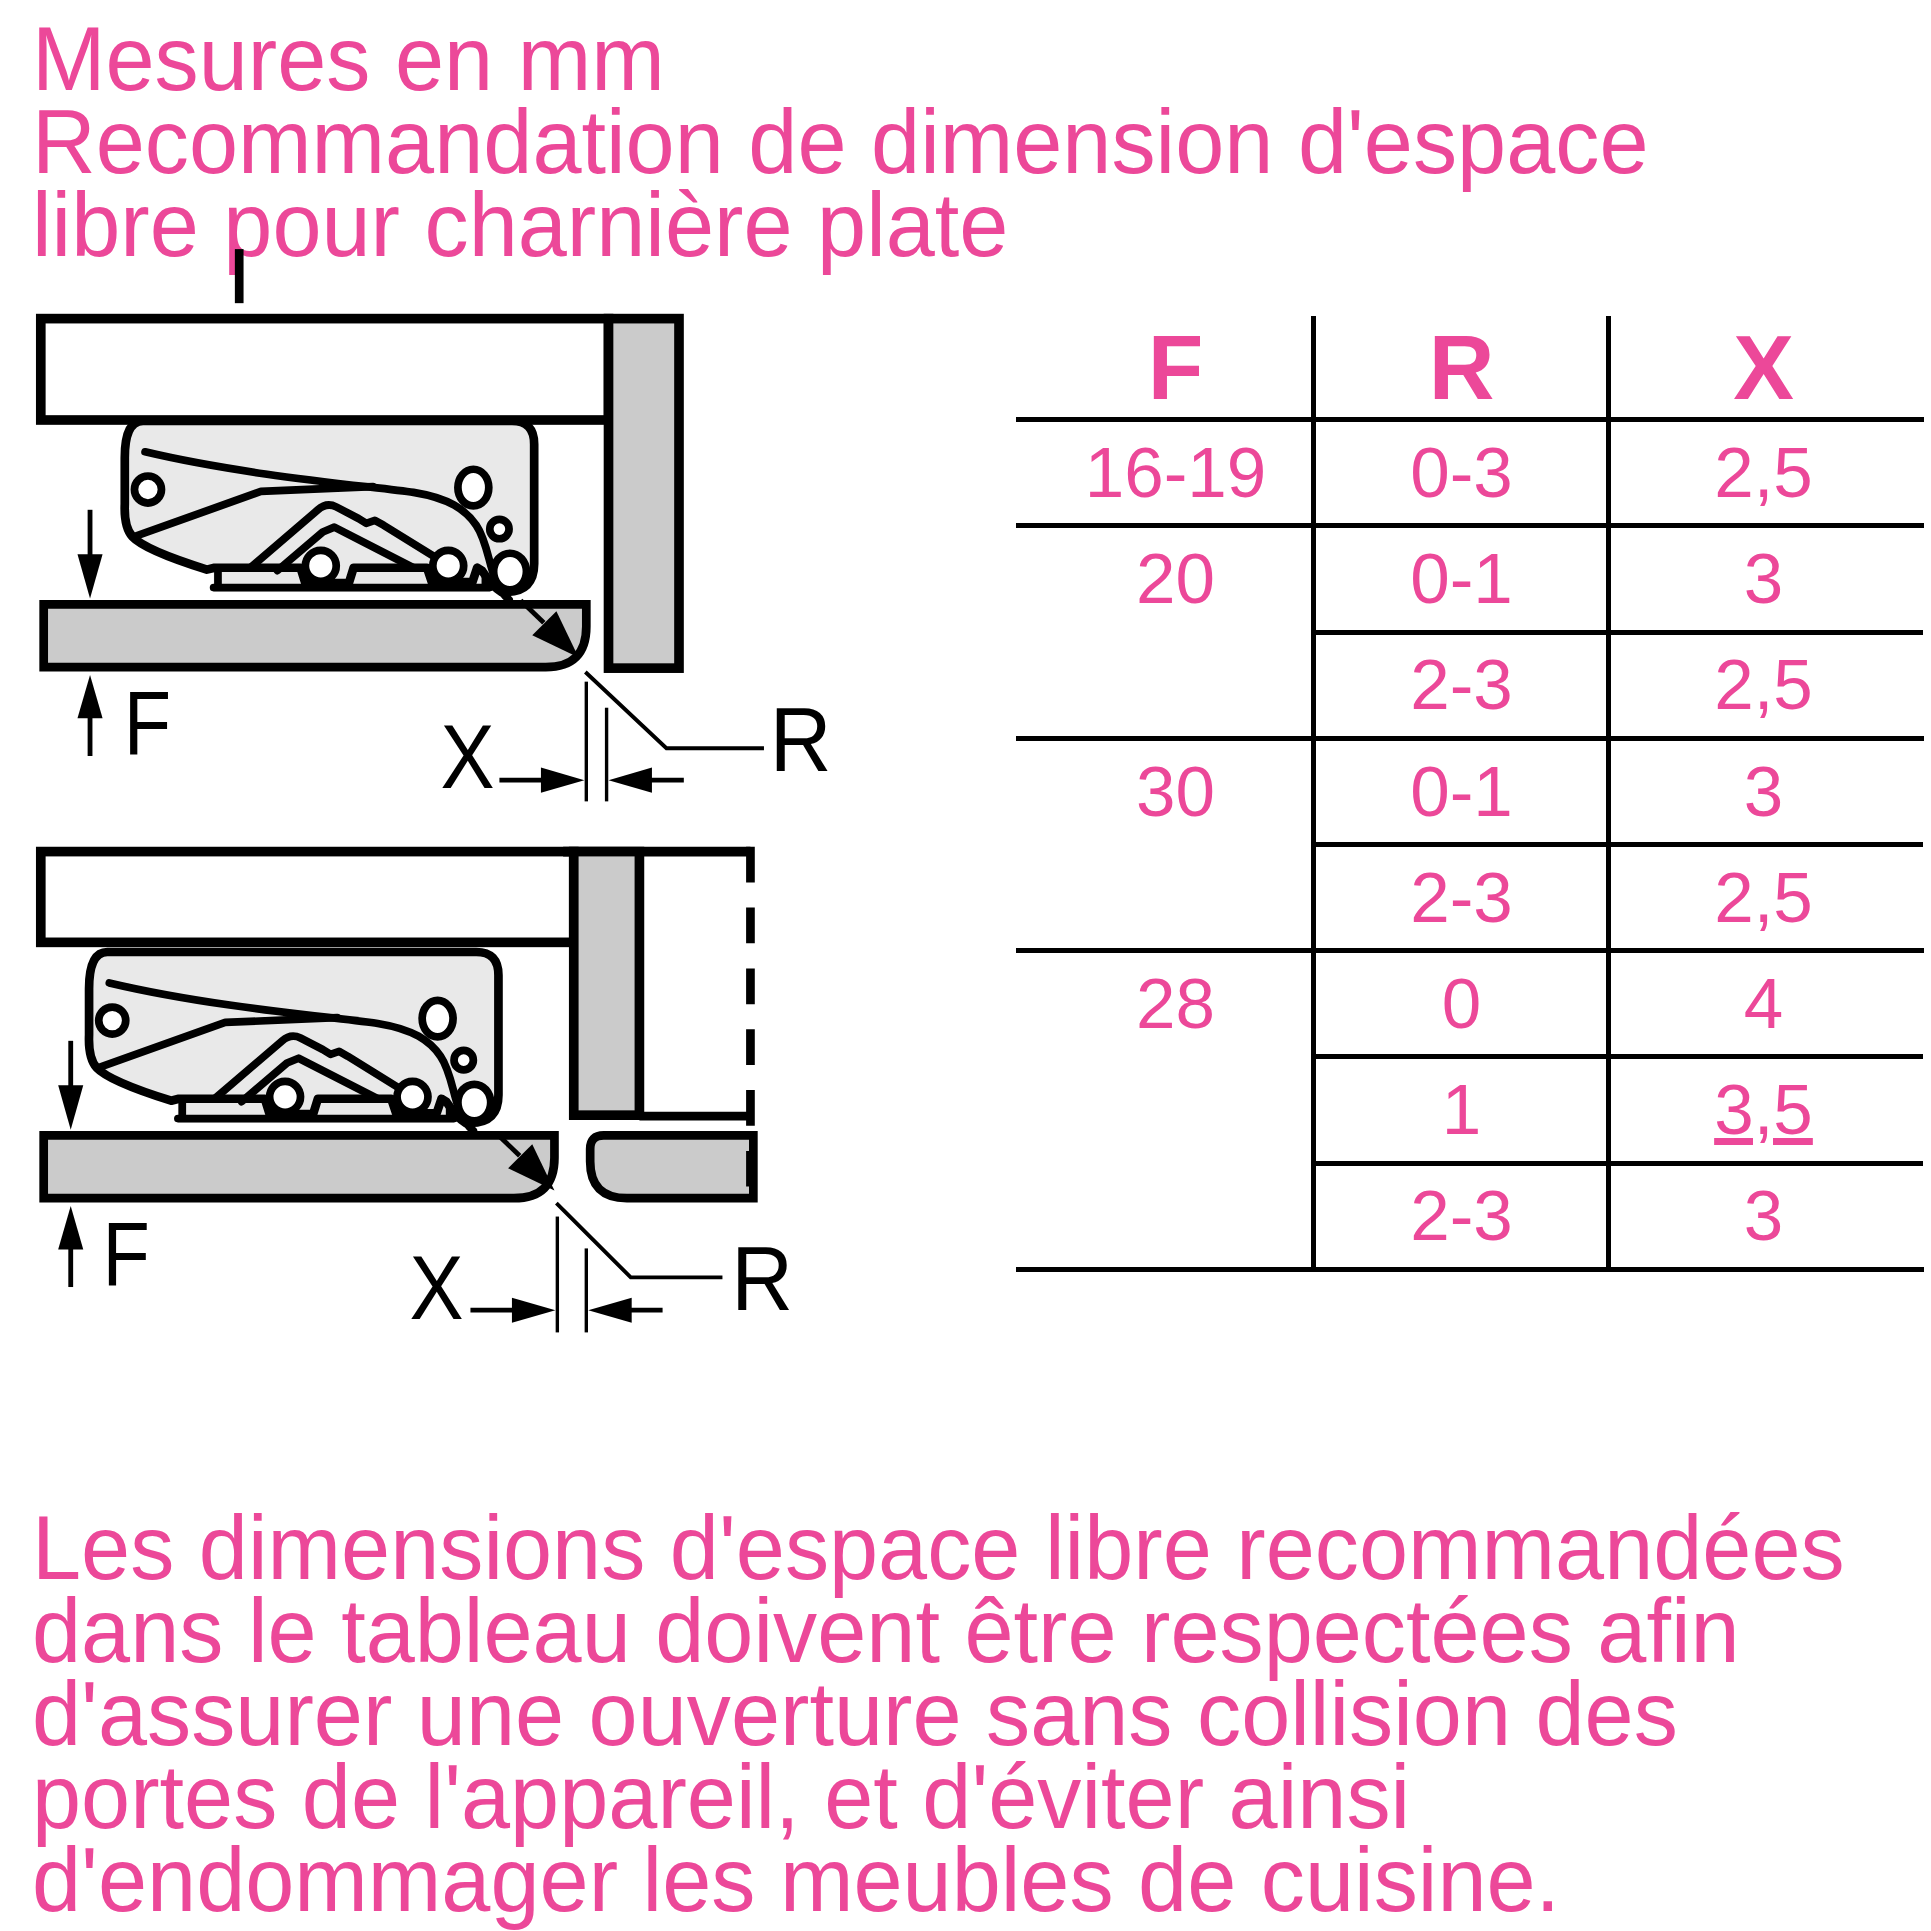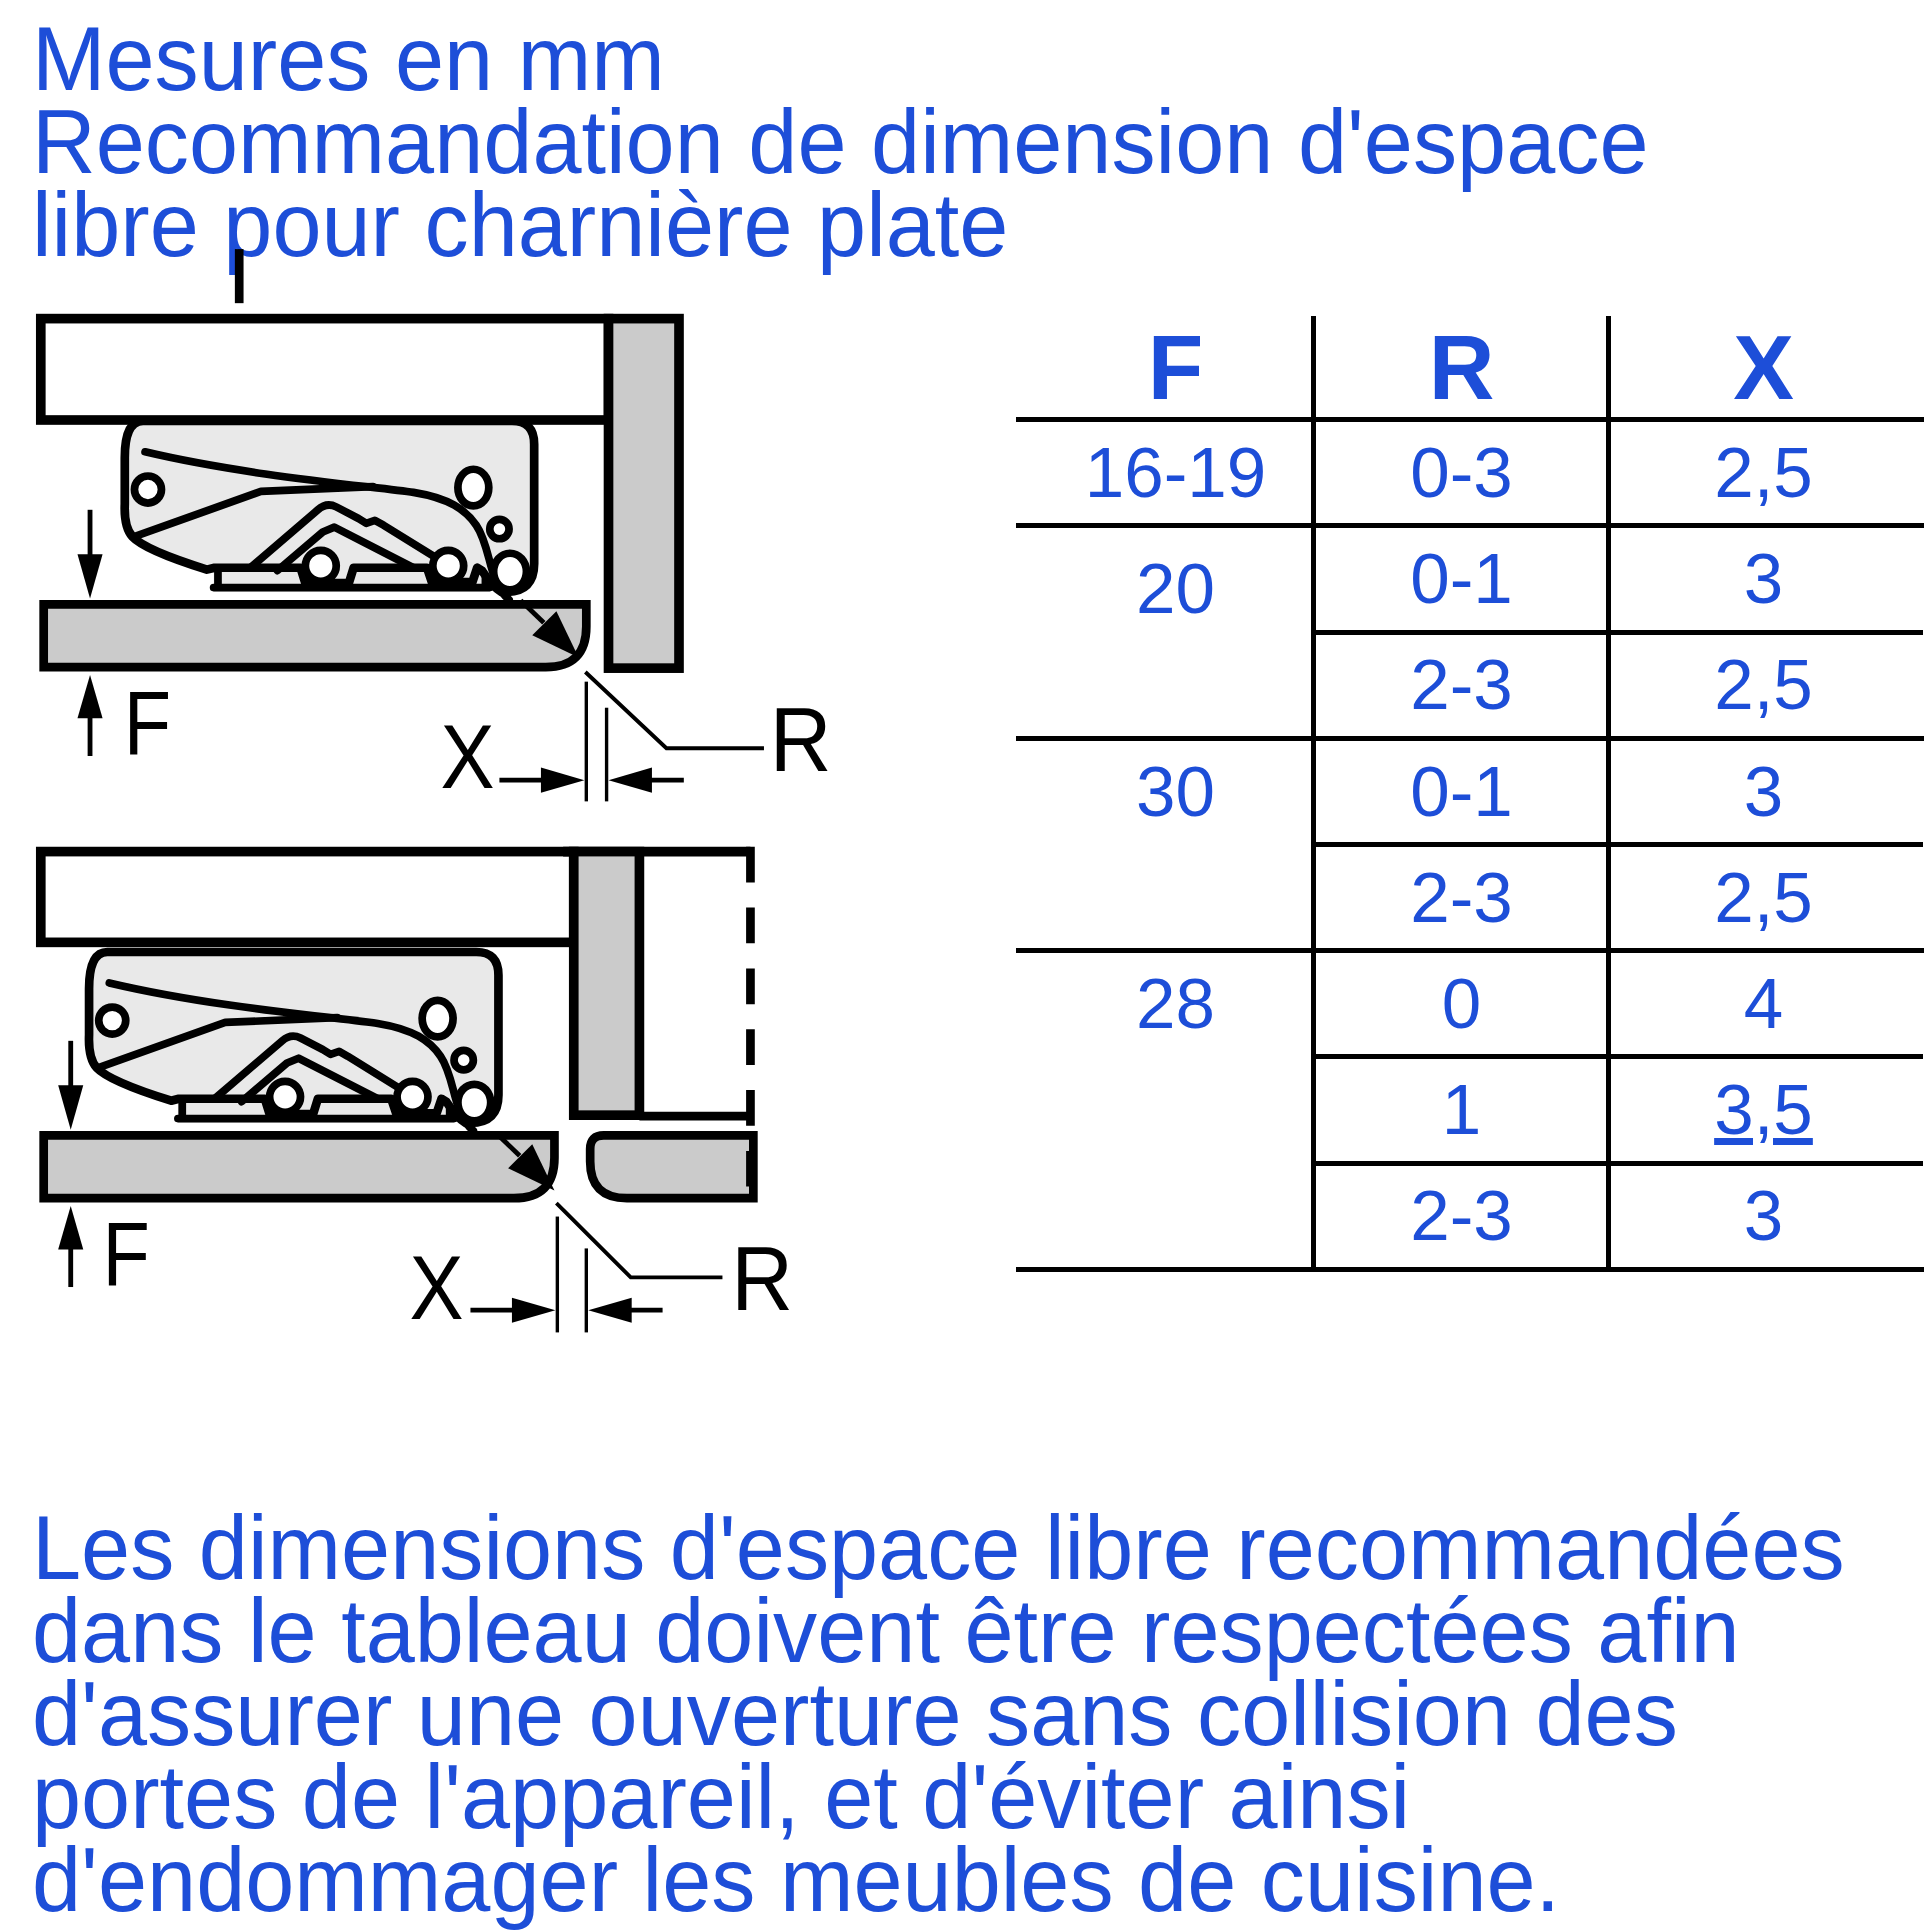--- a/index.html
+++ b/index.html
@@ -1,17 +1,17 @@
 <!DOCTYPE html>
 <html><head>
 <meta charset="utf-8">
 <style>
   html,body{margin:0;padding:0;background:#fff;}
   .page{position:relative;width:1931px;height:1931px;background:#fff;overflow:hidden;
-        font-family:"Liberation Sans",sans-serif;color:#1d4ed8;border-radius:12px;}
+        font-family:"Liberation Sans",sans-serif;color:#ec4899;border-radius:12px;}
   .txtblock{position:absolute;white-space:nowrap;font-size:91px;line-height:83px;
             transform:scaleX(0.97);transform-origin:left top;}
   #title{left:32px;top:17.4px;}
   #paragraph{left:32px;top:1506px;}
   .tbl-cell{position:absolute;height:106px;line-height:106px;width:251px;
             text-align:center;font-size:71px;}
   .tbl-head{position:absolute;top:316px;height:104px;line-height:104px;width:251px;
             text-align:center;font-size:91px;font-weight:bold;}
   .hline{position:absolute;height:4.8px;background:#000;}
   .vline{position:absolute;width:4.8px;background:#000;}
@@ -118,21 +118,21 @@
   <div>
 
     <div class="tbl-head" style="left:1050px;">F</div>
     <div class="tbl-head" style="left:1336px;">R</div>
     <div class="tbl-head" style="left:1638px;">X</div>
 
     <div class="tbl-cell" style="left:1050px;top:420px;">16-19</div>
     <div class="tbl-cell" style="left:1336px;top:420px;">0-3</div>
     <div class="tbl-cell" style="left:1638px;top:420px;">2,5</div>
 
-    <div class="tbl-cell" style="left:1050px;top:526px;margin-top:10px;">20</div>
+    <div class="tbl-cell" style="left:1050px;top:526px;">20</div>
     <div class="tbl-cell" style="left:1336px;top:526px;">0-1</div>
     <div class="tbl-cell" style="left:1638px;top:526px;">3</div>
 
     <div class="tbl-cell" style="left:1336px;top:632px;">2-3</div>
     <div class="tbl-cell" style="left:1638px;top:632px;">2,5</div>
 
     <div class="tbl-cell" style="left:1050px;top:739px;">30</div>
     <div class="tbl-cell" style="left:1336px;top:739px;">0-1</div>
     <div class="tbl-cell" style="left:1638px;top:739px;">3</div>
 

